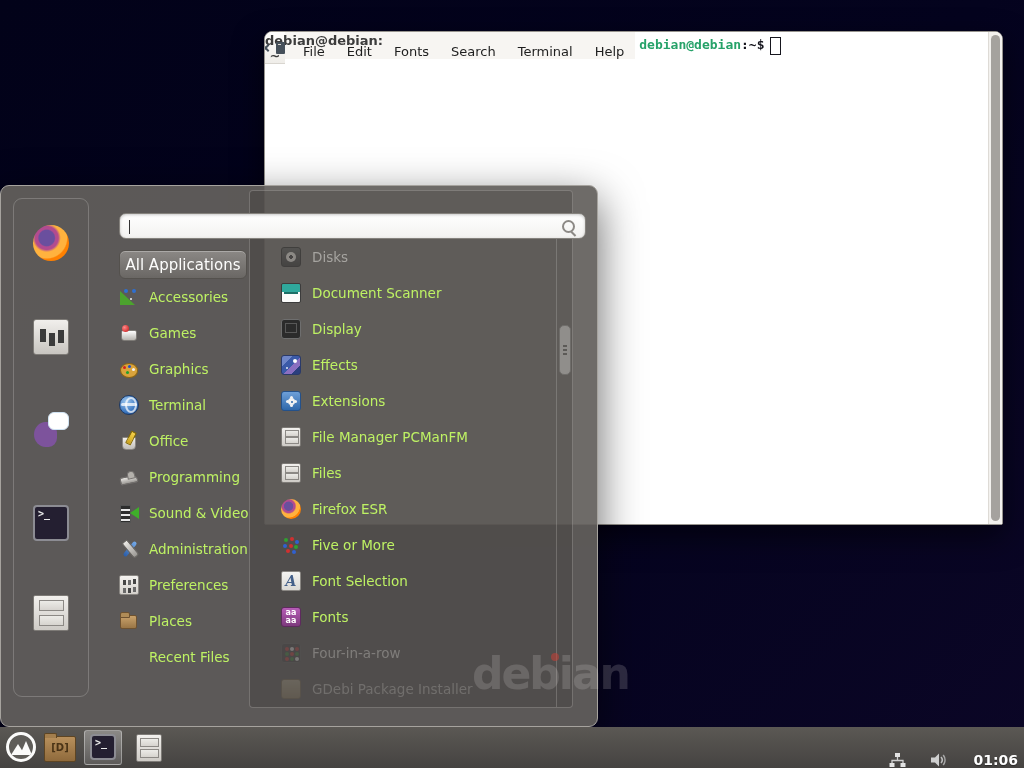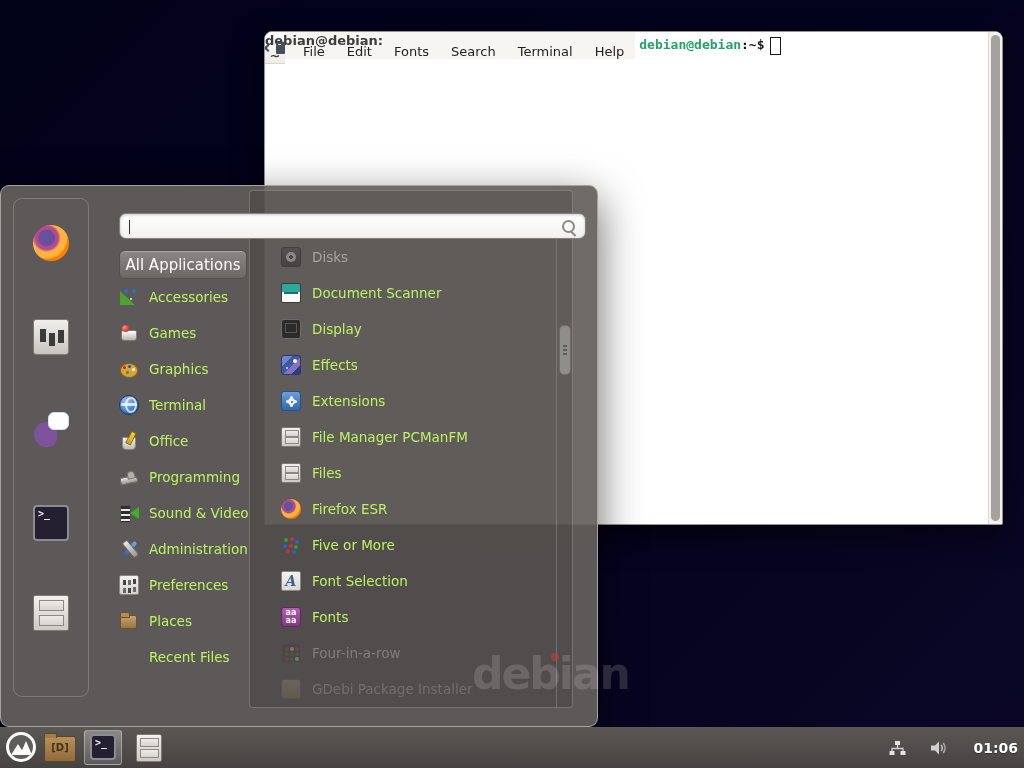--- a/index.html
+++ b/index.html
@@ -87,21 +87,21 @@
     background:linear-gradient(#b8905c,#8f6a3c);border:1px solid #5e4523;border-radius:2px;}
   .task-folder::before{content:"";position:absolute;left:-1px;top:-4px;width:11px;height:4px;
     background:#a37e4d;border:1px solid #5e4523;border-bottom:none;border-radius:2px 2px 0 0;}
   .task-folder::after{content:"[D]";position:absolute;left:0;right:0;top:5px;text-align:center;
     font-size:10px;font-weight:bold;color:rgba(58,38,12,.85);}
   .task-term-btn{position:absolute;left:84px;top:3px;width:38px;height:35px;border-radius:3px;
     background:linear-gradient(rgba(255,255,255,.30),rgba(255,255,255,.12));
     border:1px solid rgba(255,255,255,.35);box-sizing:border-box;}
   .task-term-btn .ic{position:absolute;left:5px;top:3px;}
   .task-cabinet{position:absolute;left:136px;top:7px;width:26px;height:28px;}
-  .tray{position:absolute;right:6px;top:0;bottom:0;display:flex;align-items:center;gap:24px;}
+  .tray{position:absolute;right:6px;top:0;bottom:0;display:flex;align-items:flex-end;gap:24px;}
   .clock{font-weight:bold;font-size:14px;color:#ffffff;text-shadow:0 1px 1px rgba(0,0,0,.4);}
 
   
   .ic{position:relative;display:inline-block;flex:none;box-sizing:border-box;}
   .s20{width:20px;height:20px;} .s26{width:26px;height:26px;} .s36{width:36px;height:36px;}
 
   .ic-firefox{border-radius:50%;background:radial-gradient(circle at 38% 36%,#6a4f9e 0 24%,#b24b8f 28% 36%,#ffb23e 44% 62%,#ff8000 66% 88%,#e85d04 100%);}
   .ic-mixer{background:linear-gradient(#f1efec,#c8c5c0);border:1px solid #7e7b77;border-radius:3px;}
   .ic-mixer::before{content:"";position:absolute;left:6px;top:9px;width:6px;height:13px;background:#3b3b3b;
     box-shadow:9px 4px 0 #3b3b3b,18px 1px 0 #3b3b3b;}

